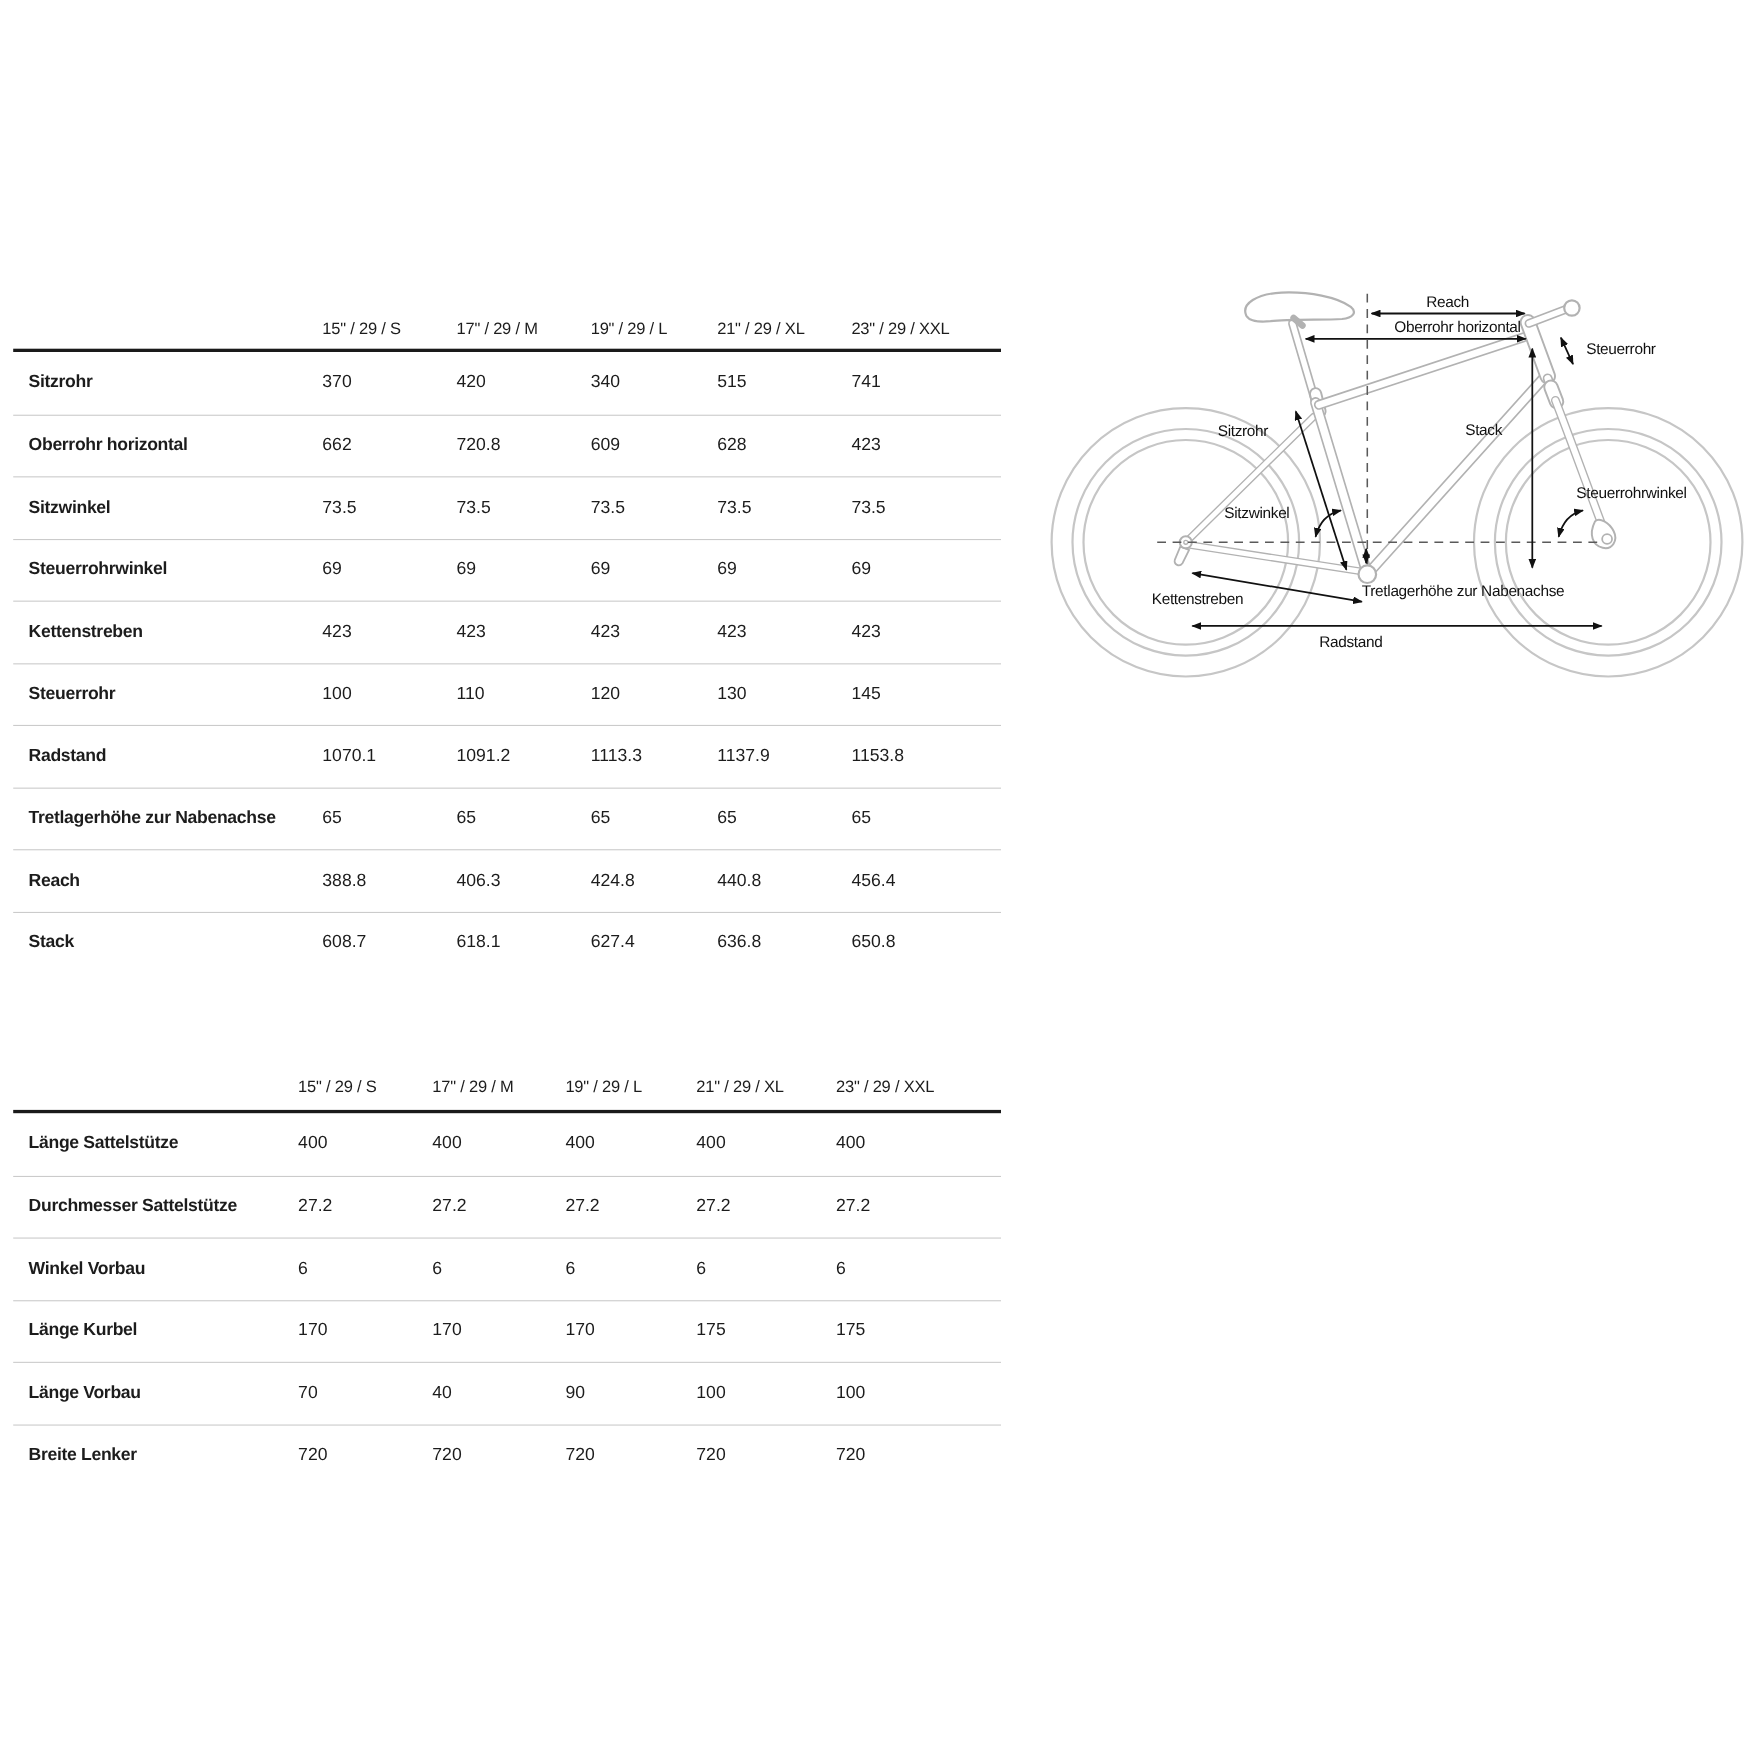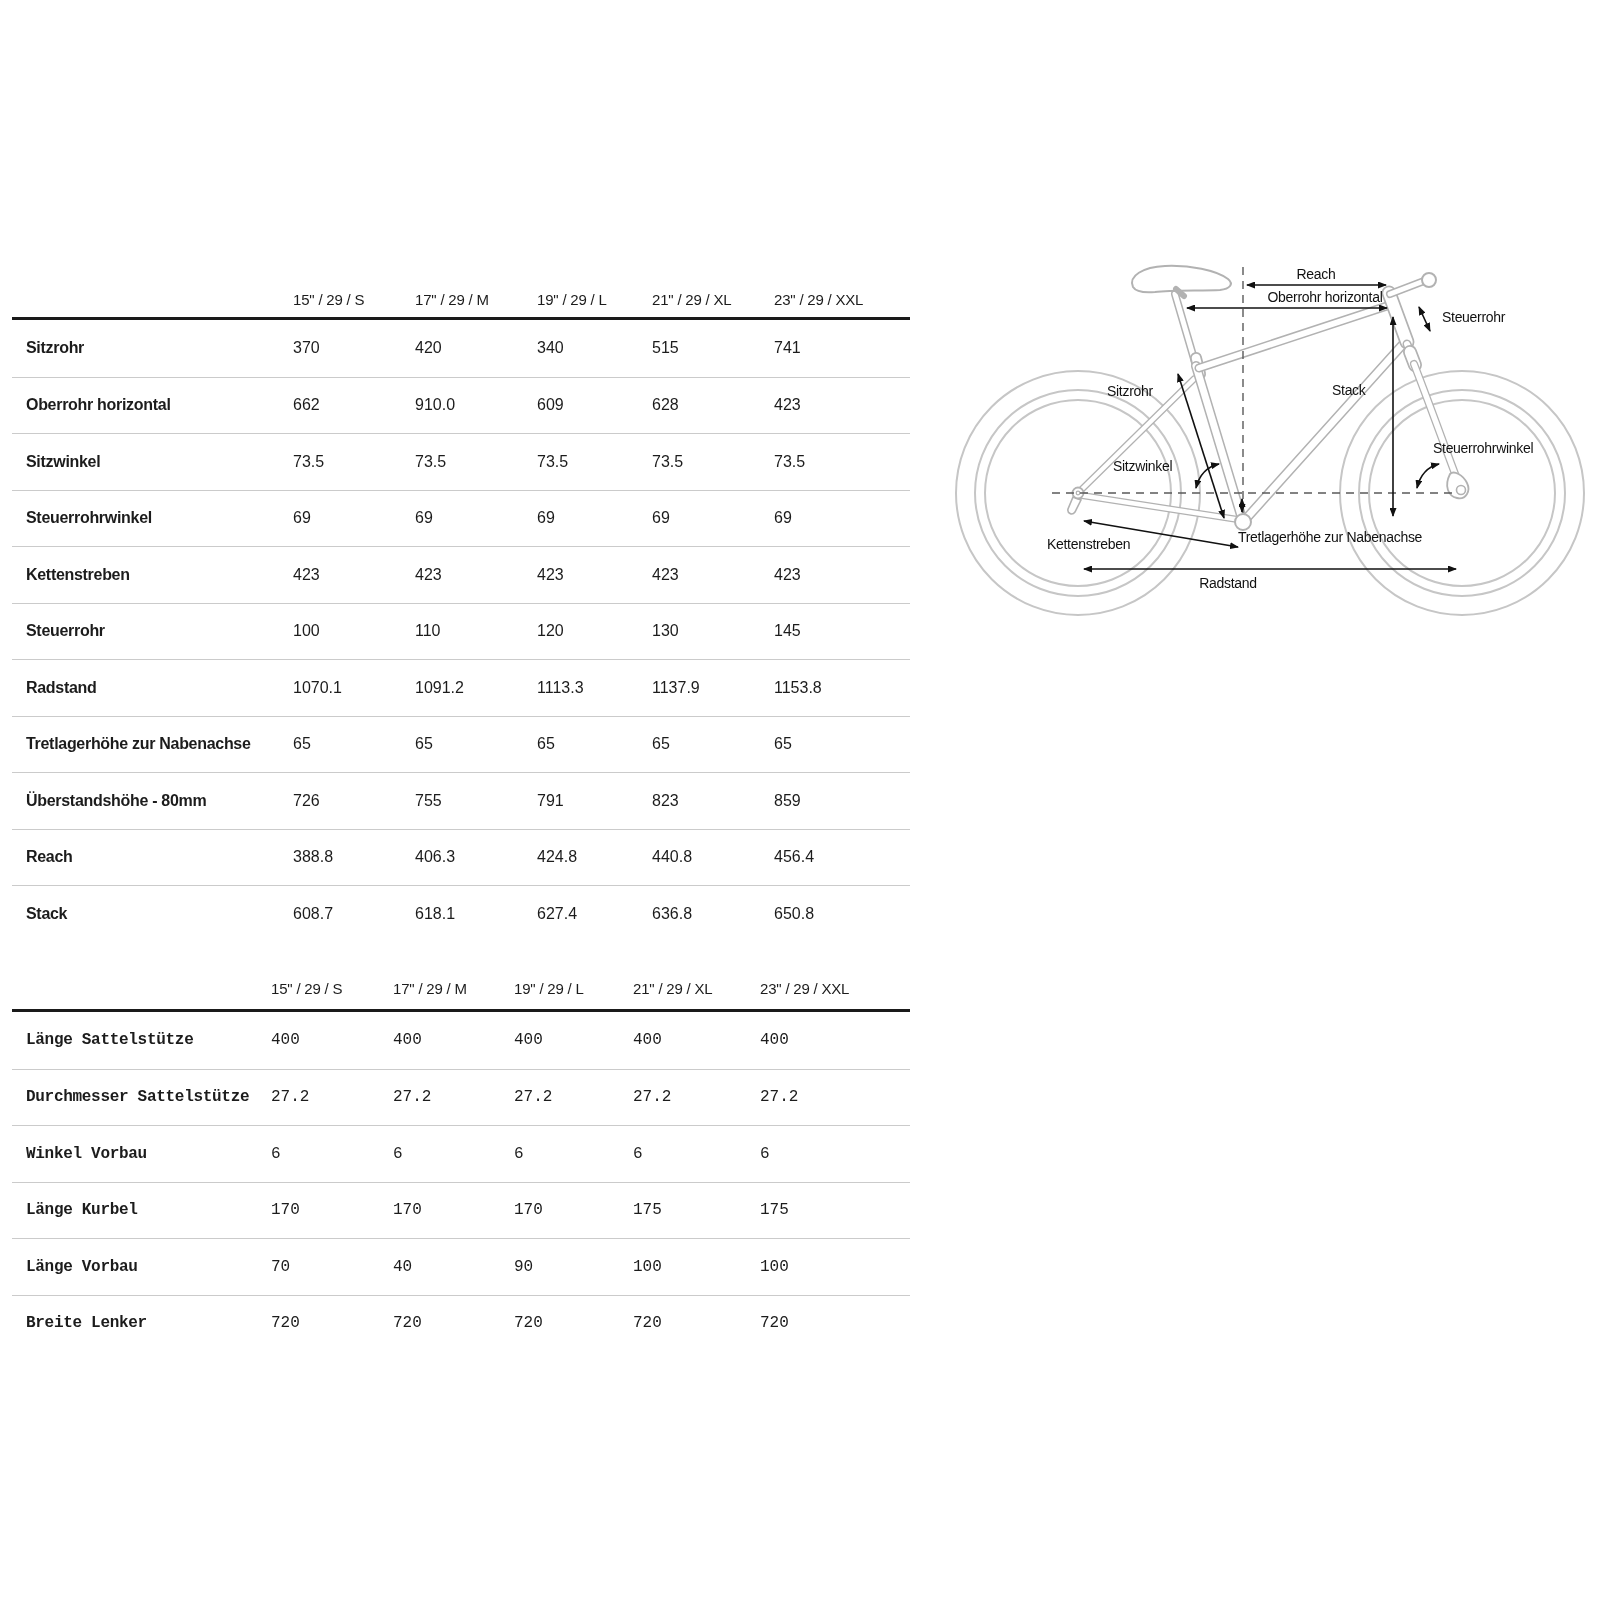--- a/index.html
+++ b/index.html
@@ -16,21 +16,21 @@
   }
   #geo-table .thead{grid-template-columns:281px 122px 122px 115px 122px 1fr;height:52px;padding-bottom:9px;}
   #comp-table .thead{grid-template-columns:259px 122px 121px 119px 127px 1fr;height:74px;padding-bottom:12px;}
   .thead span{font-size:15px;letter-spacing:-0.2px;white-space:nowrap;}
   .trow{
     display:grid;height:56.5px;align-items:center;box-sizing:border-box;
     border-top:1px solid #cbcbcb;font-size:16px;
   }
   .trow.first{border-top:none;}
   #geo-table .trow{grid-template-columns:281px 122px 122px 115px 122px 1fr;}
-  #comp-table .trow{grid-template-columns:259px 122px 121px 119px 127px 1fr;font-family:Liberation Mono, monospace;}
+  #comp-table .trow{grid-template-columns:259px 122px 121px 119px 127px 1fr;}
   .tlabel{font-weight:700;padding-left:14px;letter-spacing:-0.3px;white-space:nowrap;}
   .tval{white-space:nowrap;}
   #bike-diagram{position:absolute;left:930px;top:240px;width:670px;height:390px;}
   #bike-diagram text{
     font-family:"Liberation Sans",sans-serif;font-size:14px;fill:#111111;letter-spacing:-0.3px;
   }
 </style>
 </head>
 <body>
 
@@ -48,21 +48,21 @@
     <span class="tlabel">Sitzrohr</span>
     <span class="tval">370</span>
     <span class="tval">420</span>
     <span class="tval">340</span>
     <span class="tval">515</span>
     <span class="tval">741</span>
   </div>
   <div class="trow">
     <span class="tlabel">Oberrohr horizontal</span>
     <span class="tval">662</span>
-    <span class="tval">910.0</span>
+    <span class="tval">720.8</span>
     <span class="tval">609</span>
     <span class="tval">628</span>
     <span class="tval">423</span>
   </div>
   <div class="trow">
     <span class="tlabel">Sitzwinkel</span>
     <span class="tval">73.5</span>
     <span class="tval">73.5</span>
     <span class="tval">73.5</span>
     <span class="tval">73.5</span>
@@ -100,28 +100,20 @@
     <span class="tval">1137.9</span>
     <span class="tval">1153.8</span>
   </div>
   <div class="trow">
     <span class="tlabel">Tretlagerhöhe zur Nabenachse</span>
     <span class="tval">65</span>
     <span class="tval">65</span>
     <span class="tval">65</span>
     <span class="tval">65</span>
     <span class="tval">65</span>
-  </div>
-  <div class="trow">
-    <span class="tlabel">Überstandshöhe - 80mm</span>
-    <span class="tval">726</span>
-    <span class="tval">755</span>
-    <span class="tval">791</span>
-    <span class="tval">823</span>
-    <span class="tval">859</span>
   </div>
   <div class="trow">
     <span class="tlabel">Reach</span>
     <span class="tval">388.8</span>
     <span class="tval">406.3</span>
     <span class="tval">424.8</span>
     <span class="tval">440.8</span>
     <span class="tval">456.4</span>
   </div>
   <div class="trow">

